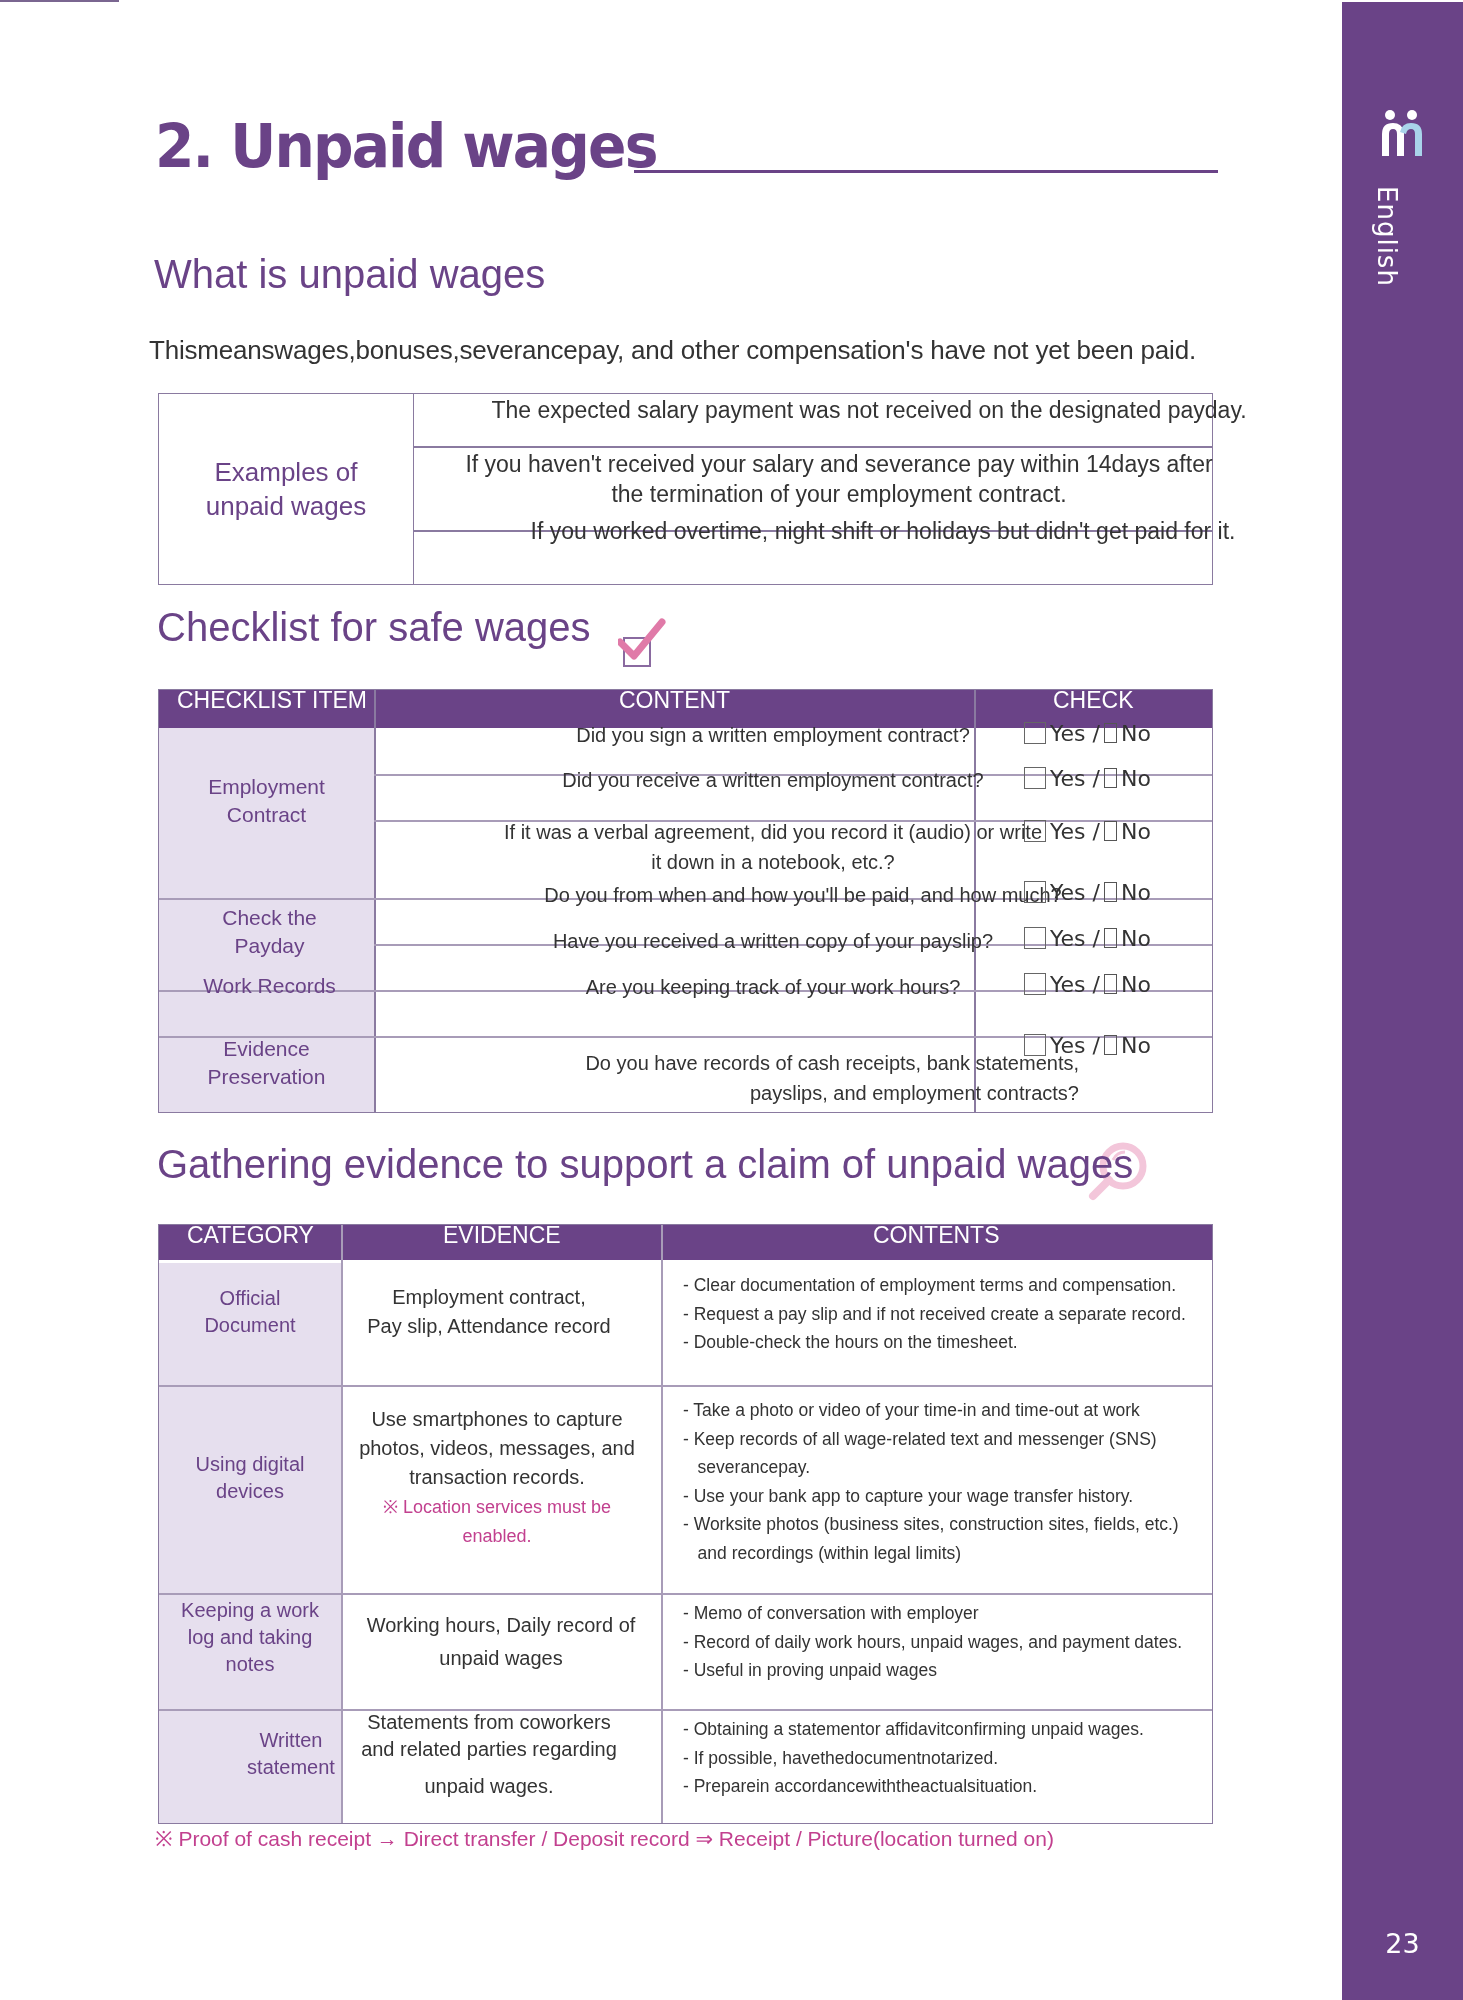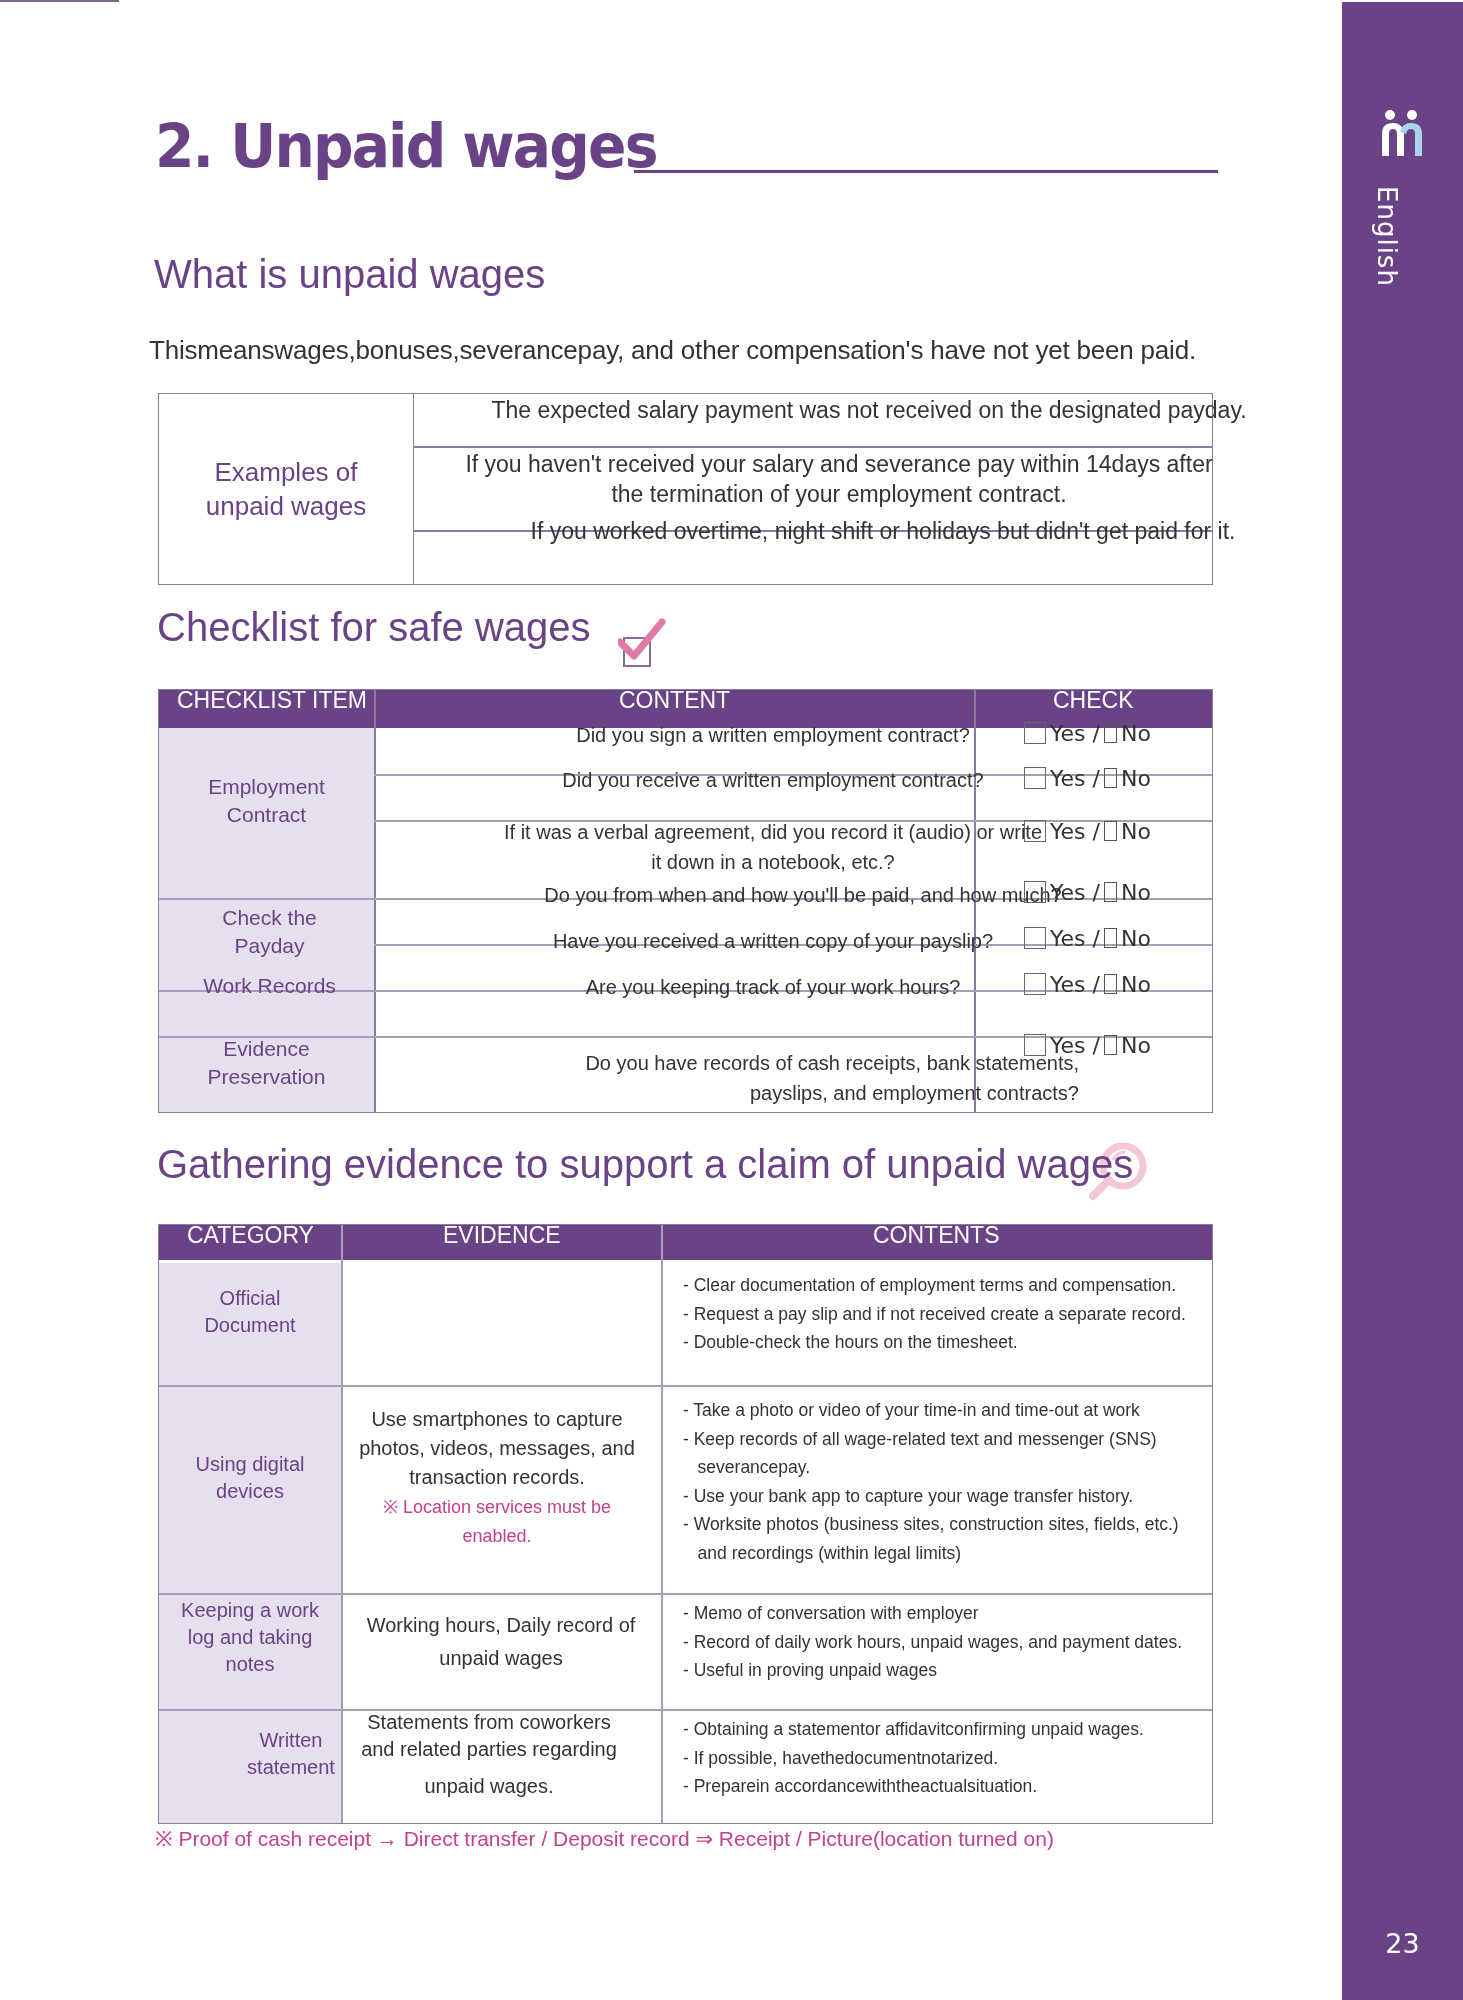--- a/index.html
+++ b/index.html
@@ -154,20 +154,21 @@
     <span style="left:284px;">EVIDENCE</span>
     <span style="left:714px;">CONTENTS</span>
   </div>
   <div class="ev-col" style="left:182px;"></div>
   <div class="ev-col" style="left:502px;"></div>
   <div class="ev-hline" style="top:160px;"></div>
   <div class="ev-hline" style="top:368px;"></div>
   <div class="ev-hline" style="top:484px;"></div>
 
   <div class="ev-cat" style="top:60px;"><span>Official</span><br><span>Document</span></div>
+  <div class="ev-evi" style="top:58px; left:160px;"><span>Employment contract,</span><br><span>Pay slip, Attendance record</span></div>
   <div class="ev-list" style="top:46px;">
     <div>- Clear documentation of employment terms and compensation.</div>
     <div>- Request a pay slip and if not received create a separate record.</div>
     <div>- Double-check the hours on the timesheet.</div>
   </div>
 
   <div class="ev-cat" style="top:226px;"><span>Using digital</span><br><span>devices</span></div>
   <div class="ev-evi" style="top:180px; left:168px;">
     <span>Use smartphones to capture</span><br><span>photos, videos, messages, and</span><br><span>transaction records.</span><br>
     <span class="ev-note"><span>※ Location services must be</span><br><span>enabled.</span></span>

